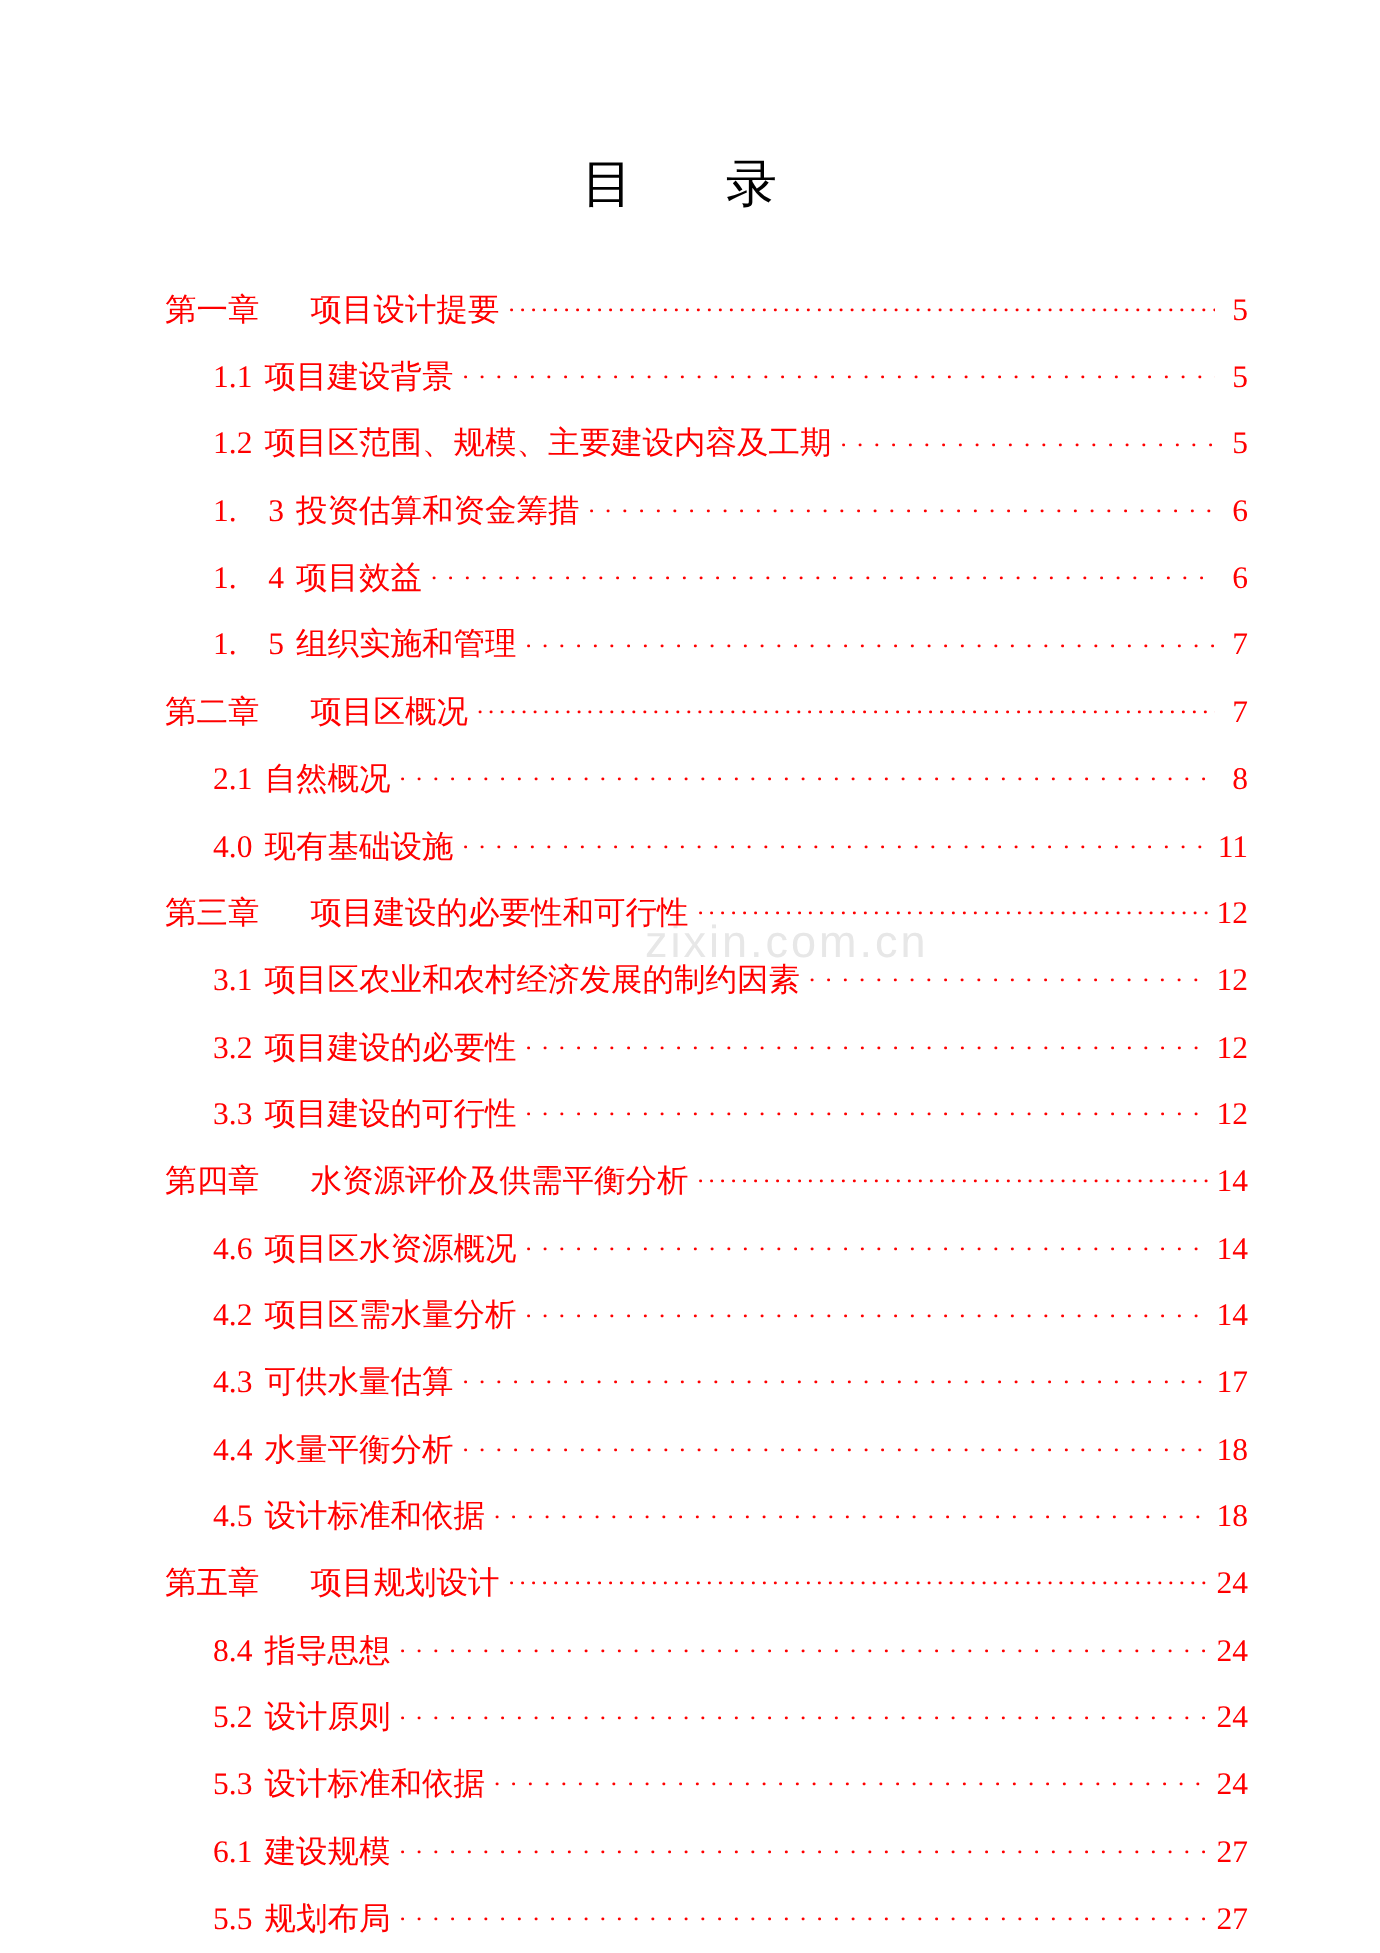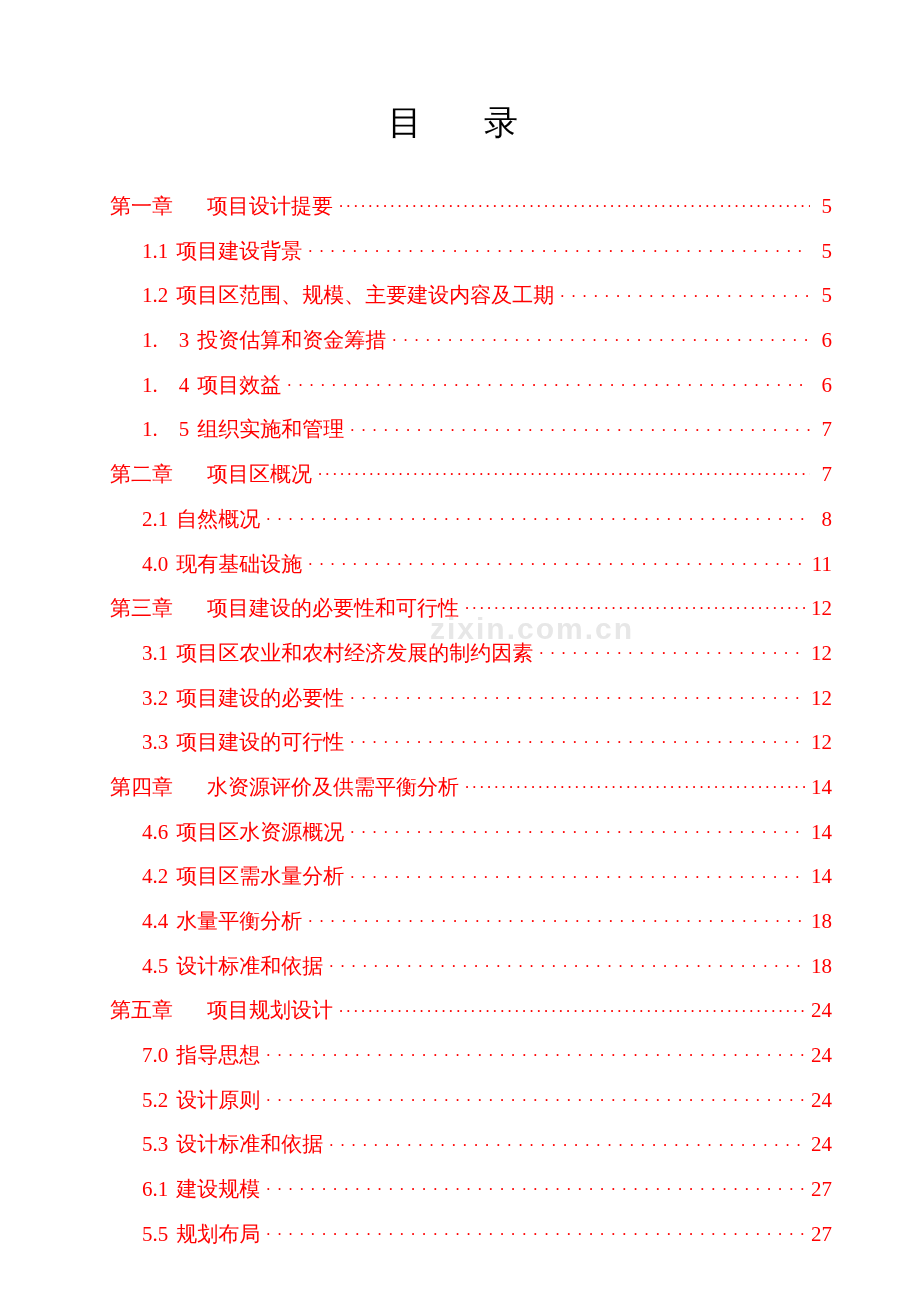--- a/index.html
+++ b/index.html
@@ -26,21 +26,20 @@
     position: absolute;
     left: 430px;
     top: 612px;
     font-family: "Liberation Sans", sans-serif;
     font-size: 30px;
     letter-spacing: 2px;
     color: #e7e7e7;
     white-space: nowrap;
     pointer-events: none;
     z-index: 0;
-    font-weight: bold;
   }
   .doc-title {
     text-align: center;
     font-size: 34px;
     color: #000;
     font-family: "Liberation Serif", "DejaVu Serif", serif;
     font-weight: normal;
     letter-spacing: 14px;
     margin: 0;
     padding-top: 100px;
@@ -221,20 +220,27 @@
         <span class="page-no">14</span>
       </div>
       <div class="toc-row lvl2">
         <span class="toc-num">4.2</span>
         <span class="gap-sm"></span>
         <span class="toc-text">项目区需水量分析</span>
         <span class="dots spaced"></span>
         <span class="page-no">14</span>
       </div>
       <div class="toc-row lvl2">
+        <span class="toc-num">4.3</span>
+        <span class="gap-sm"></span>
+        <span class="toc-text">可供水量估算</span>
+        <span class="dots spaced"></span>
+        <span class="page-no">17</span>
+      </div>
+      <div class="toc-row lvl2">
         <span class="toc-num">4.4</span>
         <span class="gap-sm"></span>
         <span class="toc-text">水量平衡分析</span>
         <span class="dots spaced"></span>
         <span class="page-no">18</span>
       </div>
       <div class="toc-row lvl2">
         <span class="toc-num">4.5</span>
         <span class="gap-sm"></span>
         <span class="toc-text">设计标准和依据</span>
@@ -242,21 +248,21 @@
         <span class="page-no">18</span>
       </div>
       <div class="toc-row lvl1">
         <span class="toc-num">第五章</span>
         <span class="gap-wide"></span>
         <span class="toc-text">项目规划设计</span>
         <span class="dots"></span>
         <span class="page-no">24</span>
       </div>
       <div class="toc-row lvl2">
-        <span class="toc-num">7.0</span>
+        <span class="toc-num">8.4</span>
         <span class="gap-sm"></span>
         <span class="toc-text">指导思想</span>
         <span class="dots spaced"></span>
         <span class="page-no">24</span>
       </div>
       <div class="toc-row lvl2">
         <span class="toc-num">5.2</span>
         <span class="gap-sm"></span>
         <span class="toc-text">设计原则</span>
         <span class="dots spaced"></span>

